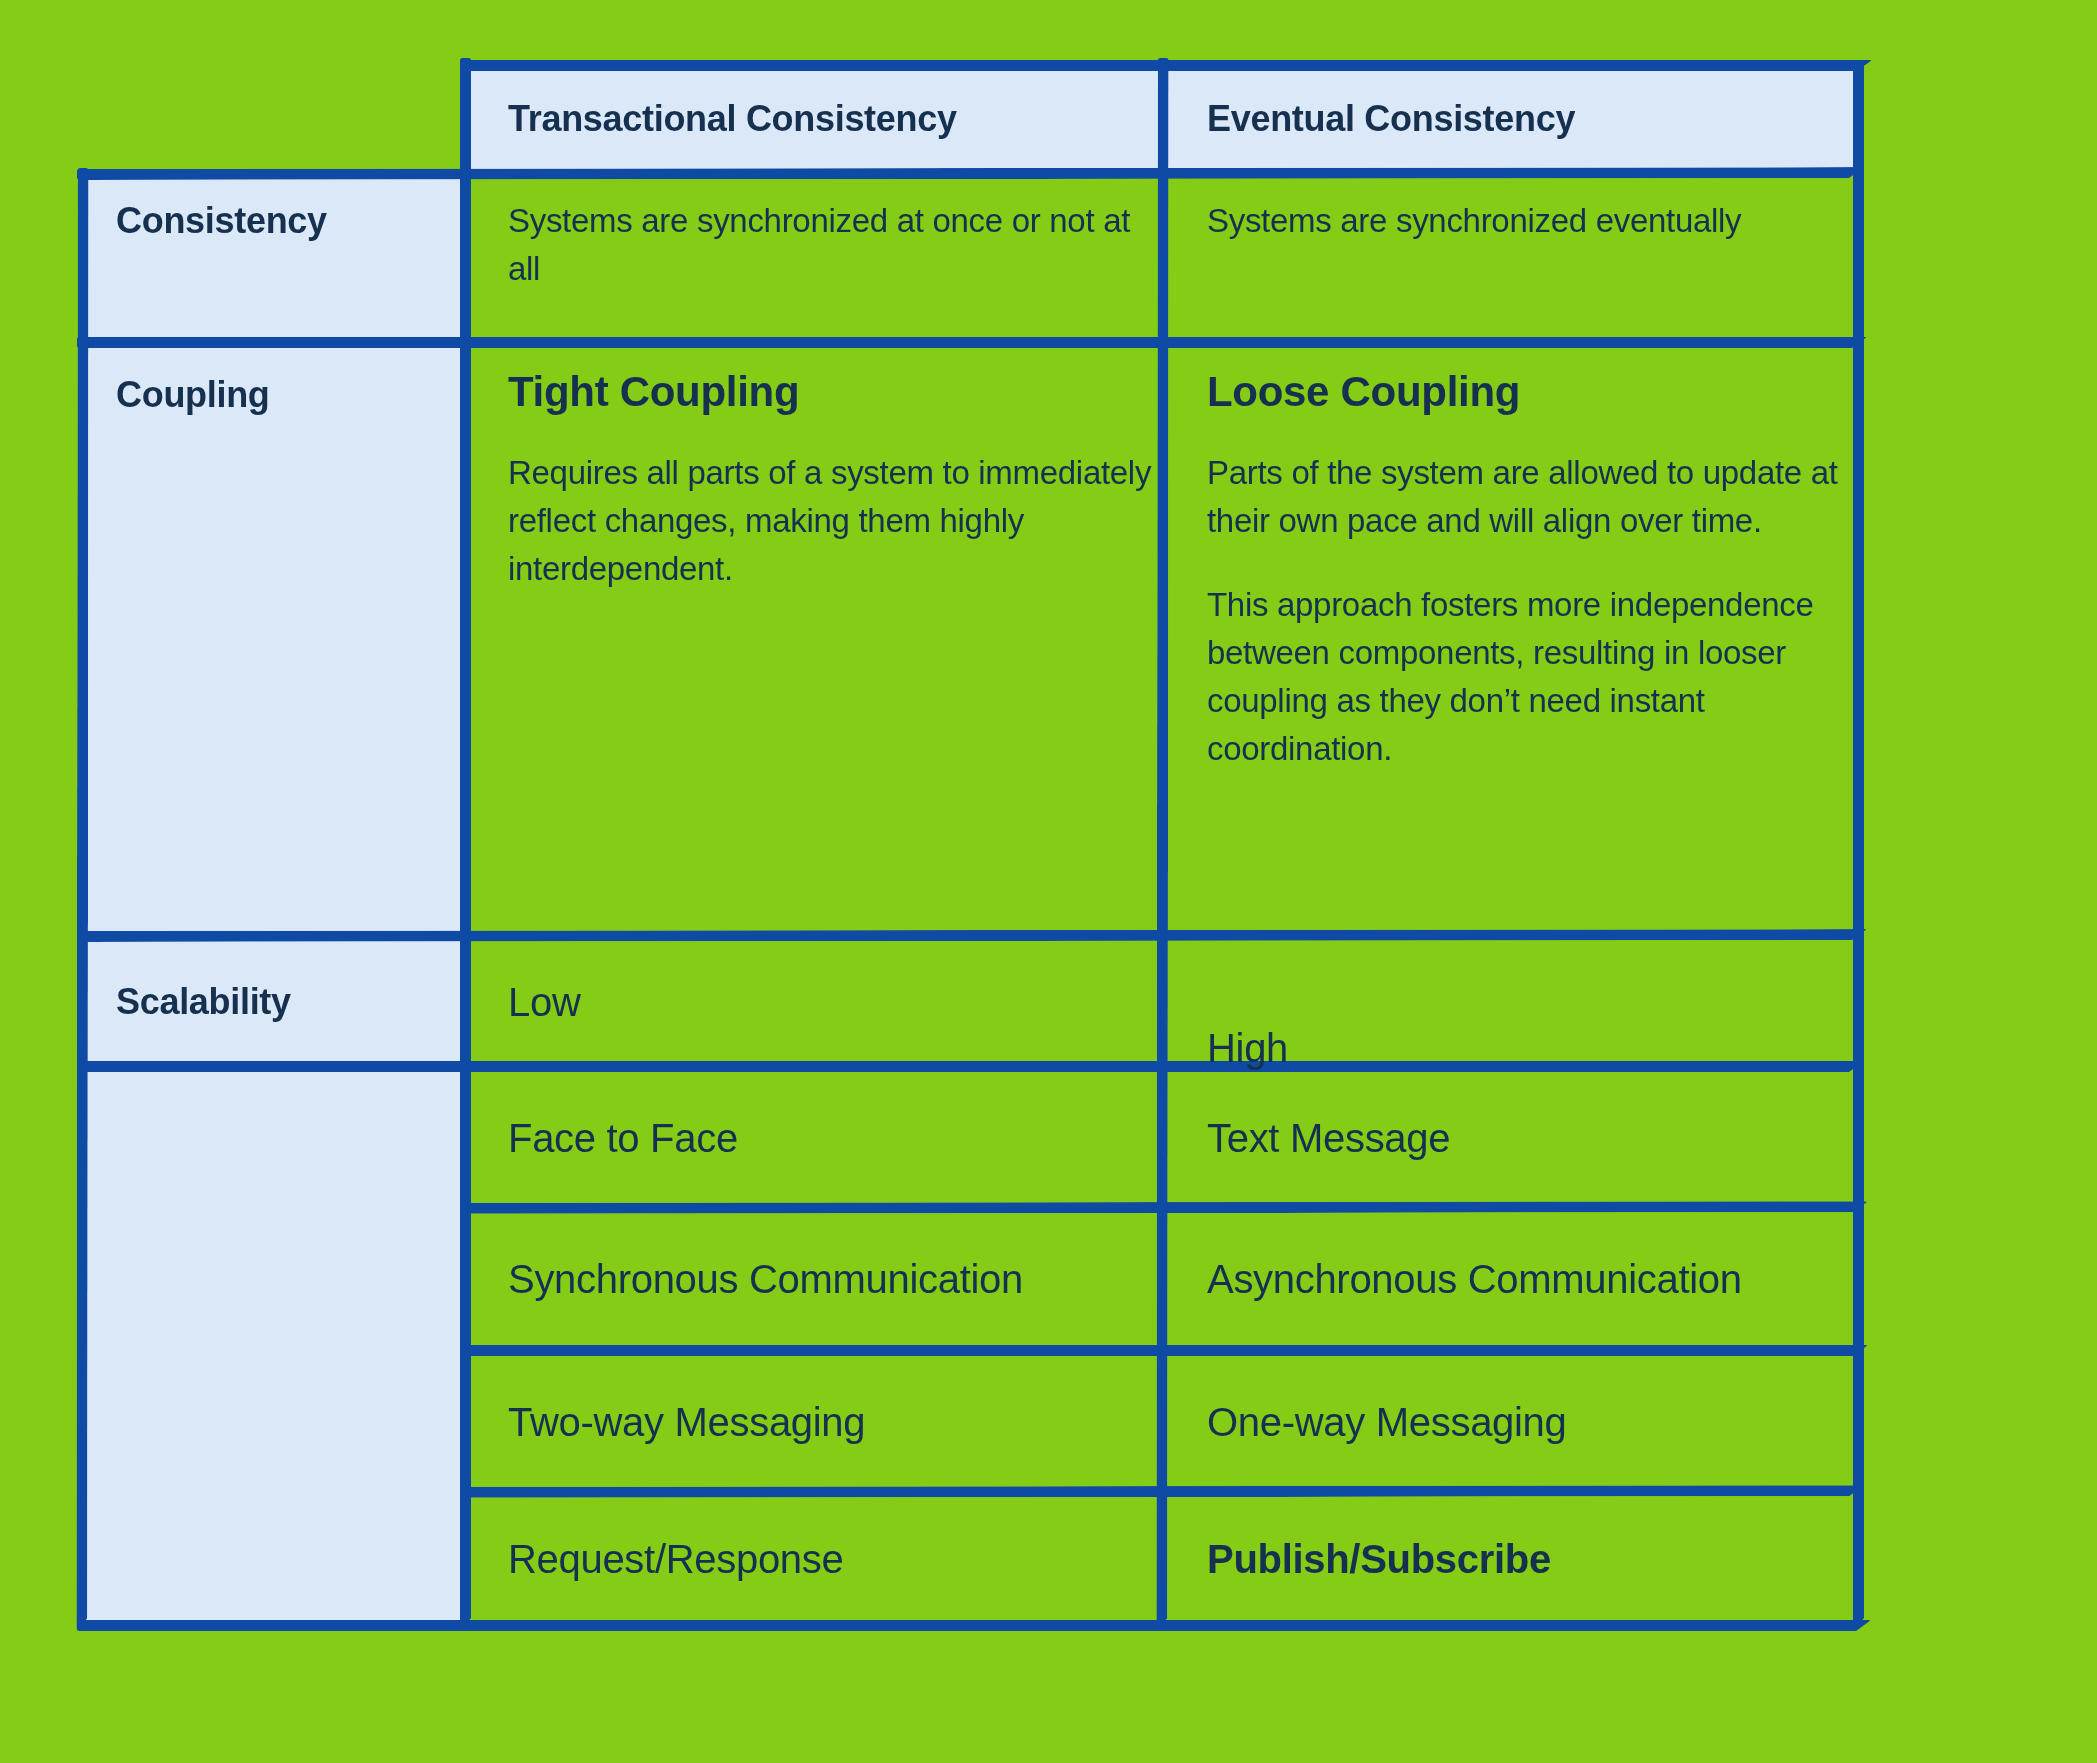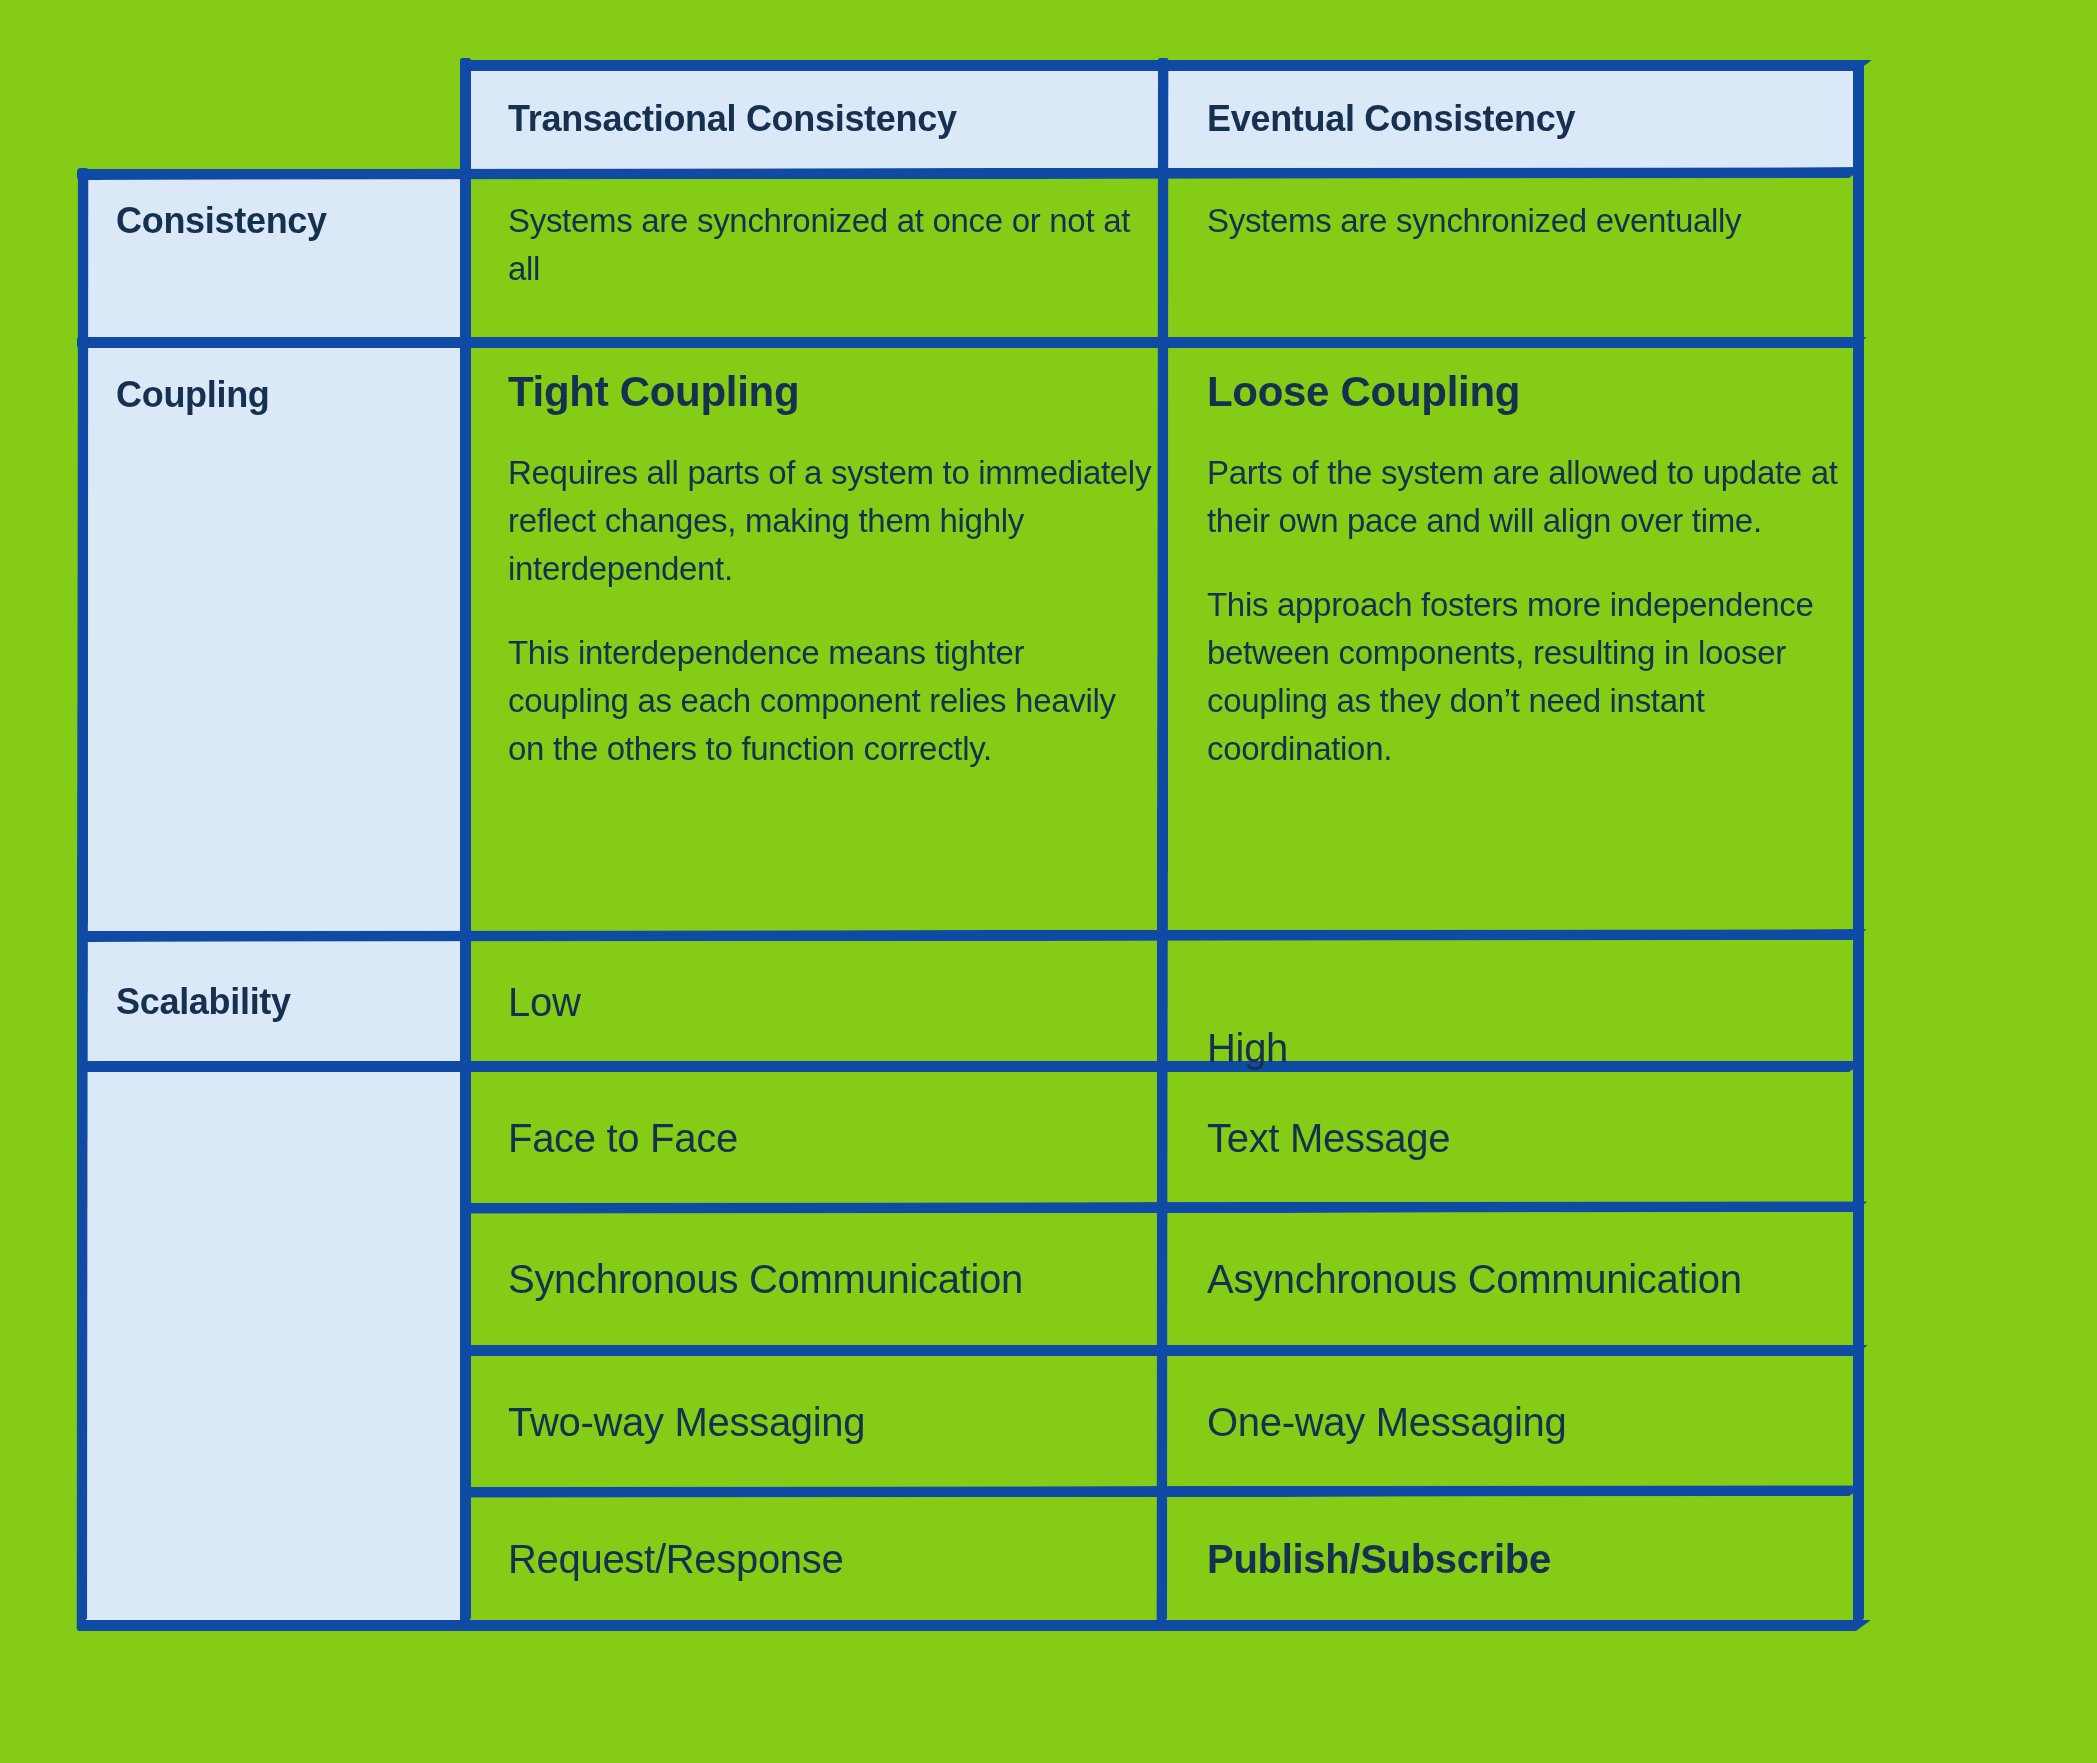--- a/index.html
+++ b/index.html
@@ -93,21 +93,20 @@
   <div class="txt body-block" style="left:508px;top:197px;width:629px;">
     <p>Systems are synchronized at once or not at all</p>
   </div>
   <div class="txt body-block" style="left:1207px;top:197px;width:624px;">
     <p>Systems are synchronized eventually</p>
   </div>
 
   <div class="txt body-block" style="left:508px;top:368px;width:644px;">
     <h3>Tight Coupling</h3>
     <p>Requires all parts of a system to immediately reflect changes, making them highly interdependent.</p>
-    <p>This interdependence means tighter coupling as each component relies heavily on the others to function correctly.</p>
   </div>
   <div class="txt body-block" style="left:1207px;top:368px;width:639px;">
     <h3>Loose Coupling</h3>
     <p>Parts of the system are allowed to update at their own pace and will align over time.</p>
     <p>This approach fosters more independence between components, resulting in looser coupling as they don’t need instant coordination.</p>
   </div>
 
   <div class="txt cellvalue" style="left:508px;top:936px;width:629px;height:131px;">
       <span>Low</span>
     </div>

